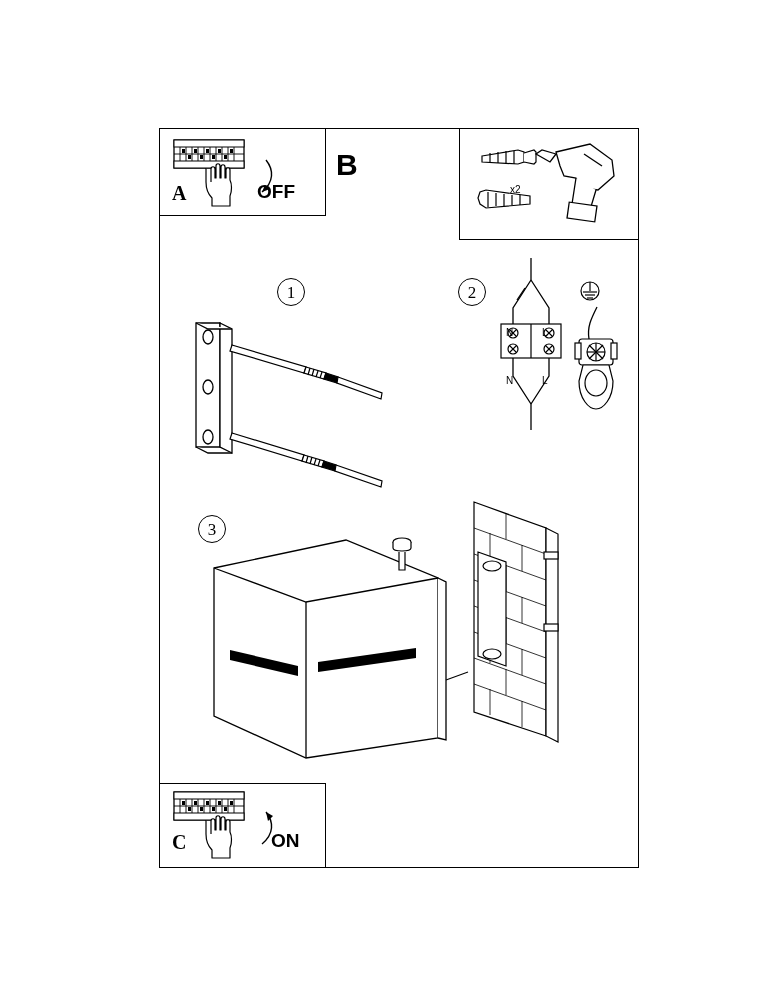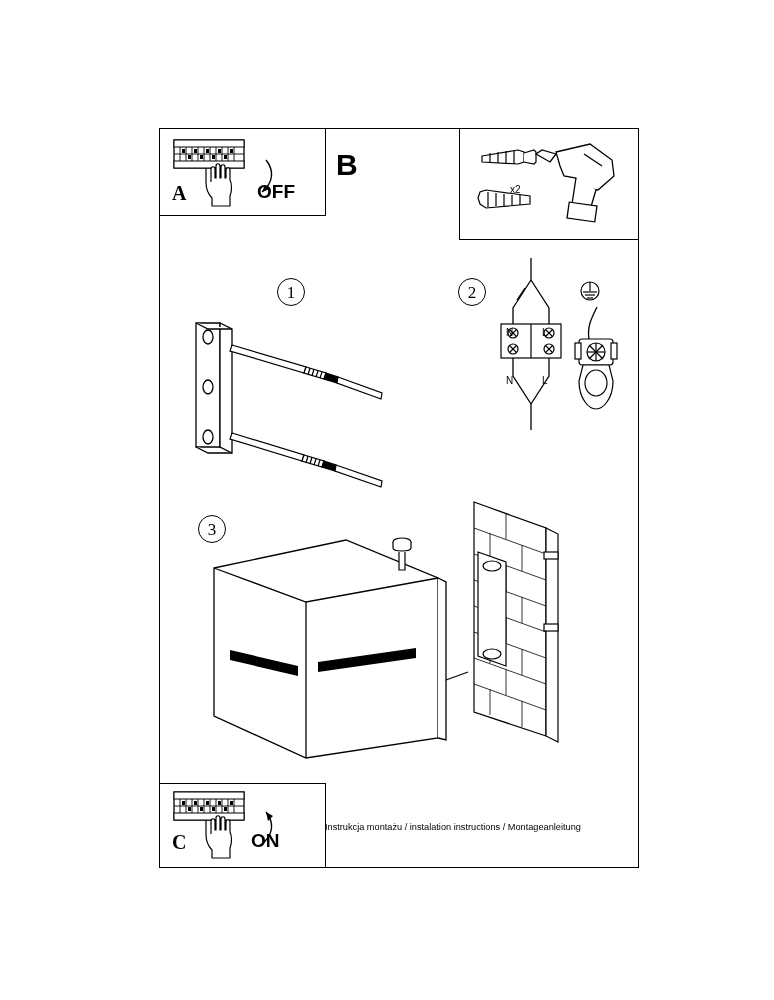--- a/index.html
+++ b/index.html
@@ -402,17 +402,16 @@
         <rect x="30" y="19" width="3" height="4"></rect>
     <rect x="42" y="19" width="3" height="4"></rect>
         <rect x="54" y="19" width="3" height="4"></rect>
   </g>
   <path d="M36 32 L36 46 C36 52 38 58 42 62 L42 70 L60 70 L60 60 C62 55 62 48 60 44 L60 34 C60 31 56 31 56 34 L56 42 L55 42 L55 31 C55 28 51 28 51 31 L51 42 L50 42 L50 30 C50 27 46 27 46 30 L46 42 L45 42 L45 33 C45 30 41 30 41 33 L41 46" fill="#fff" stroke="#000" stroke-width="1.2" stroke-linejoin="round"></path>
   <path d="M92 56 C104 46 104 34 96 24" fill="none" stroke="#000" stroke-width="1.4"></path>
   <path d="M96 24 L98 33 L103 28 Z" fill="#000"></path>
 </svg>
 </div>
 <div class="abs label-letter" style="left:172px; top:831px;">C</div>
-<div class="abs label-word" style="left:251px; top:830px;">ON</div>
+<div class="abs label-word" style="left:271px; top:830px;">ON</div>
 
 <div class="footer-text">
-  <div>Instrukcja montażu / instalation instructions / Montageanleitung</div>
 </div>
 
 </body></html>

